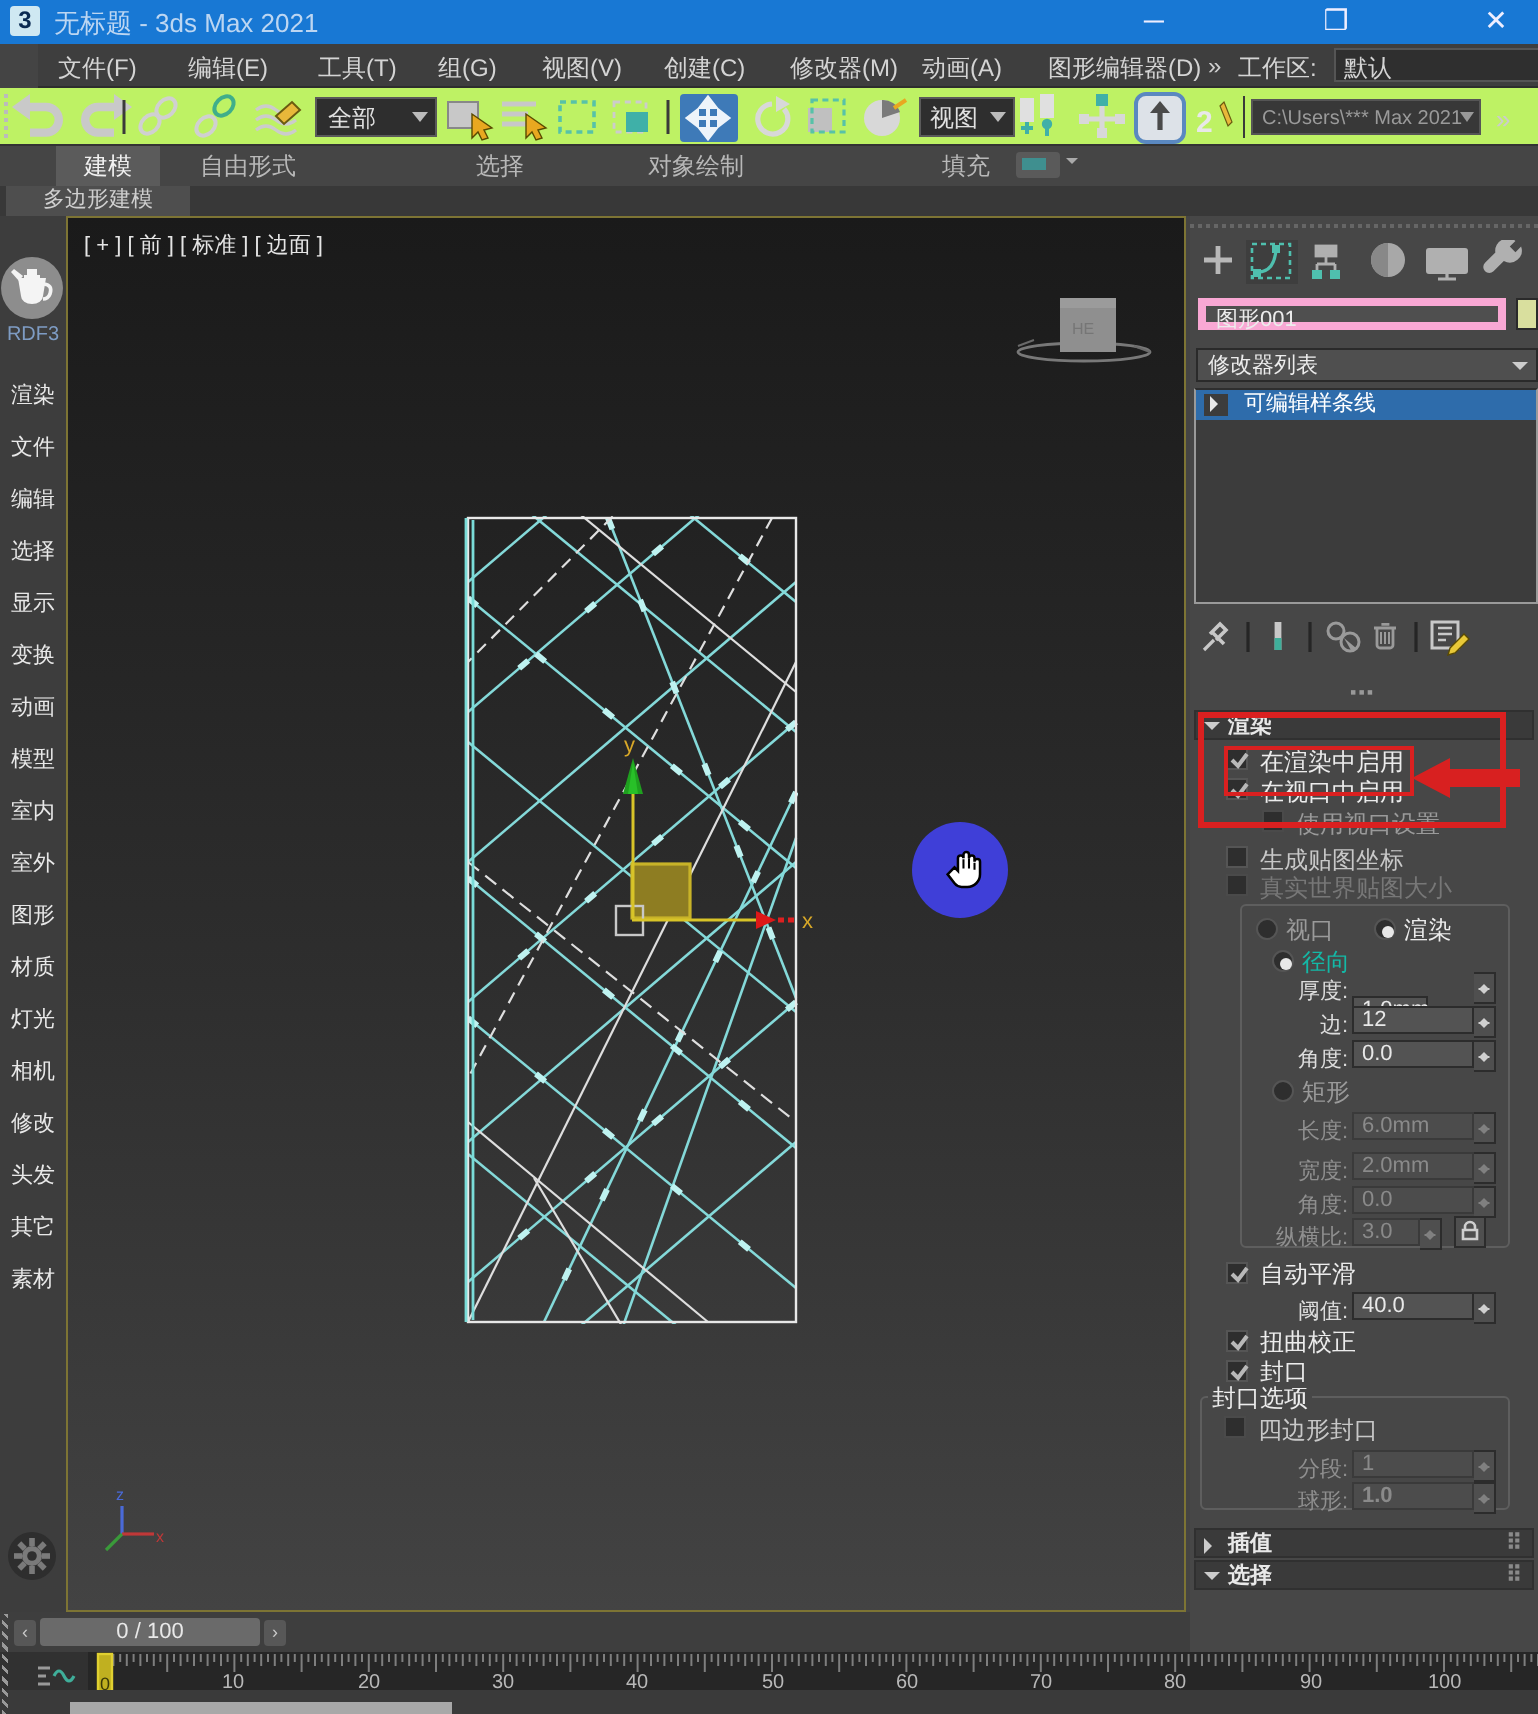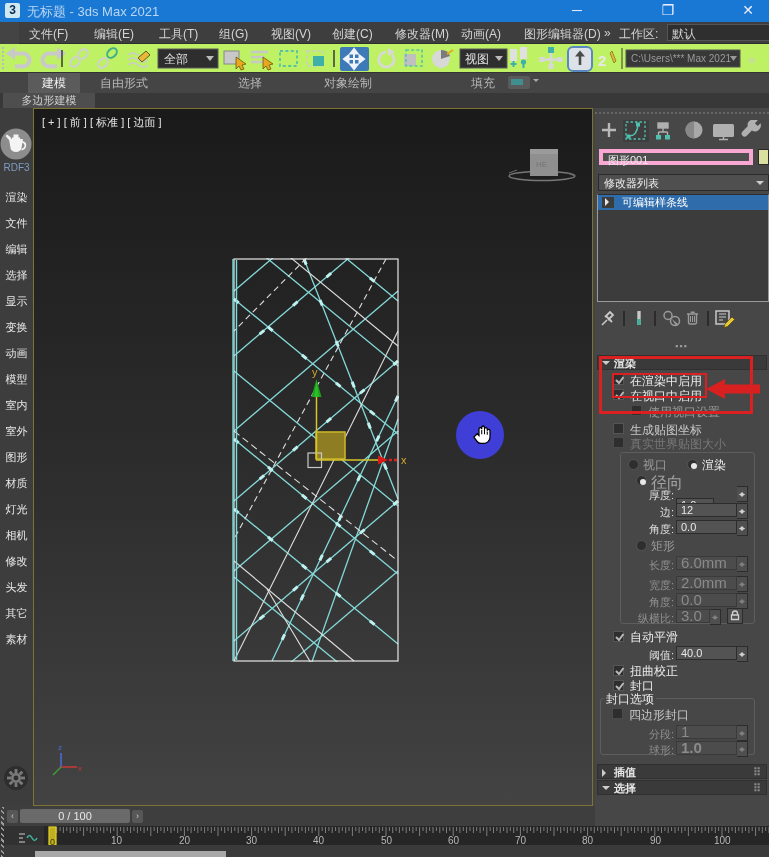--- a/index.html
+++ b/index.html
@@ -27,21 +27,21 @@
 
 #viewport{left:33px;top:108px;width:560px;height:698px;background:linear-gradient(#1a1a1a,#2e2e2e 55%,#434343);border:1px solid #7d7434;}
 #vplabel{left:8px;top:6px;color:#e5e5e5;font-size:11px;}
 
 #rpanel{left:595px;top:108px;width:174px;height:718px;background:#474747;color:#e2e2e2;font-size:12px;}
 
 #botslider{left:0;top:806px;width:595px;height:20px;background:#3e3e3e;}
 #ruler{left:0;top:826px;width:769px;height:19px;background:#2f2f2f;}
 #statusrow{left:0;top:845px;width:769px;height:12px;background:#3a3a3a;}
 .field{position:absolute;background:#535353;border:1px solid #2c2c2c;color:#e8e8e8;font-size:11px;height:14px;line-height:12px;padding-left:4px;}
-.fielddis{position:absolute;background:#4c4c4c;border:1px solid #3a3a3a;color:#8a8a8a;font-size:15px;height:14px;line-height:12px;padding-left:4px;}
+.fielddis{position:absolute;background:#4c4c4c;border:1px solid #3a3a3a;color:#8a8a8a;font-size:11px;height:14px;line-height:12px;padding-left:4px;}
 .lbl{position:absolute;font-size:11px;color:#dcdcdc;text-align:right;}
 .lbldis{position:absolute;font-size:11px;color:#8f8f8f;text-align:right;}
 .cb{position:absolute;width:11px;height:11px;background:#2e2e2e;border:1px solid #555;}
 .rollout{position:absolute;left:2px;width:170px;height:15px;background:#3a3a3a;border:1px solid #303030;color:#e8e8e8;font-size:11px;line-height:14px;padding-left:16px;font-weight:bold;}
 .rad{width:11px;height:11px;border-radius:50%;background:#2e2e2e;border:1px solid #555;}
 .radon::after{content:"";position:absolute;left:2.5px;top:2.5px;width:6px;height:6px;border-radius:50%;background:#e8e8e8;}
 .spin,.spind{position:absolute;width:11px;height:16px;background:#4f4f4f;border:1px solid #2c2c2c;border-left:none;}
 .spin::before{content:"";position:absolute;left:2px;top:1.5px;border:3.4px solid transparent;border-bottom-color:#cfcfcf;}
 .spin::after{content:"";position:absolute;left:2px;bottom:1.5px;border:3.4px solid transparent;border-top-color:#cfcfcf;}
 .spind::before{content:"";position:absolute;left:2px;top:1.5px;border:3.4px solid transparent;border-bottom-color:#808080;}
@@ -364,21 +364,21 @@
  <svg class="abs" style="left:110px;top:270px;" width="56" height="22">
   <path d="M1 11 L20 1 L20 6.5 L55 6.5 L55 15.5 L20 15.5 L20 21 Z" fill="#d82020"></path>
  </svg>
 
  <div class="abs" style="left:25px;top:344px;width:135px;height:172px;border:1px solid #5e5e5e;border-radius:3px;"></div>
  <div class="abs rad" style="left:33px;top:351px;"></div>
  <div class="abs" style="left:48px;top:349px;font-size:12px;color:#9a9a9a;">视口</div>
  <div class="abs rad radon" style="left:92px;top:351px;"></div>
  <div class="abs" style="left:107px;top:349px;font-size:12px;color:#ececec;">渲染</div>
  <div class="abs rad radon" style="left:41px;top:367px;"></div>
- <div class="abs" style="left:56px;top:365px;font-size:16px;color:#a3a3a3;">径向</div>
+ <div class="abs" style="left:56px;top:365px;font-size:12px;color:#14b8a6;">径向</div>
  <div class="lbl" style="left:30px;top:380px;width:49px;">厚度:</div>
  <div class="field" style="left:81px;top:390px;width:38px;">1.0mm</div>
     <div class="spin" style="left:142px;top:378px;"></div>
  <div class="lbl" style="left:30px;top:397px;width:49px;">边:</div>
  <div class="field" style="left:81px;top:395px;width:61px;">12</div>
     <div class="spin" style="left:142px;top:395px;"></div>
  <div class="lbl" style="left:30px;top:414px;width:49px;">角度:</div>
  <div class="field" style="left:81px;top:412px;width:61px;">0.0</div>
     <div class="spin" style="left:142px;top:412px;"></div>
  <div class="abs rad" style="left:41px;top:432px;"></div>

